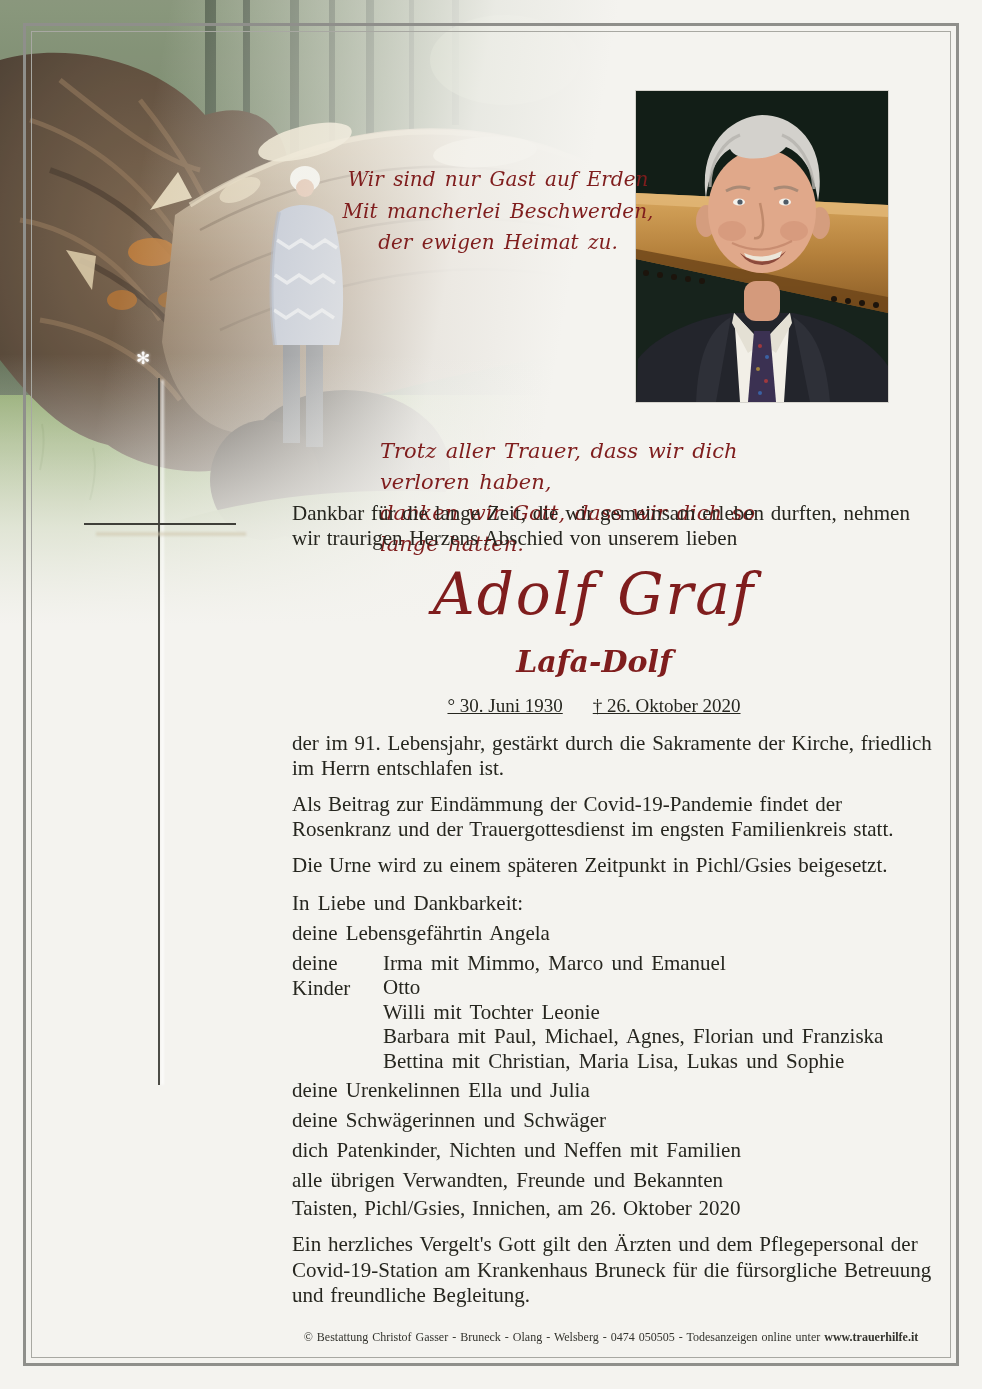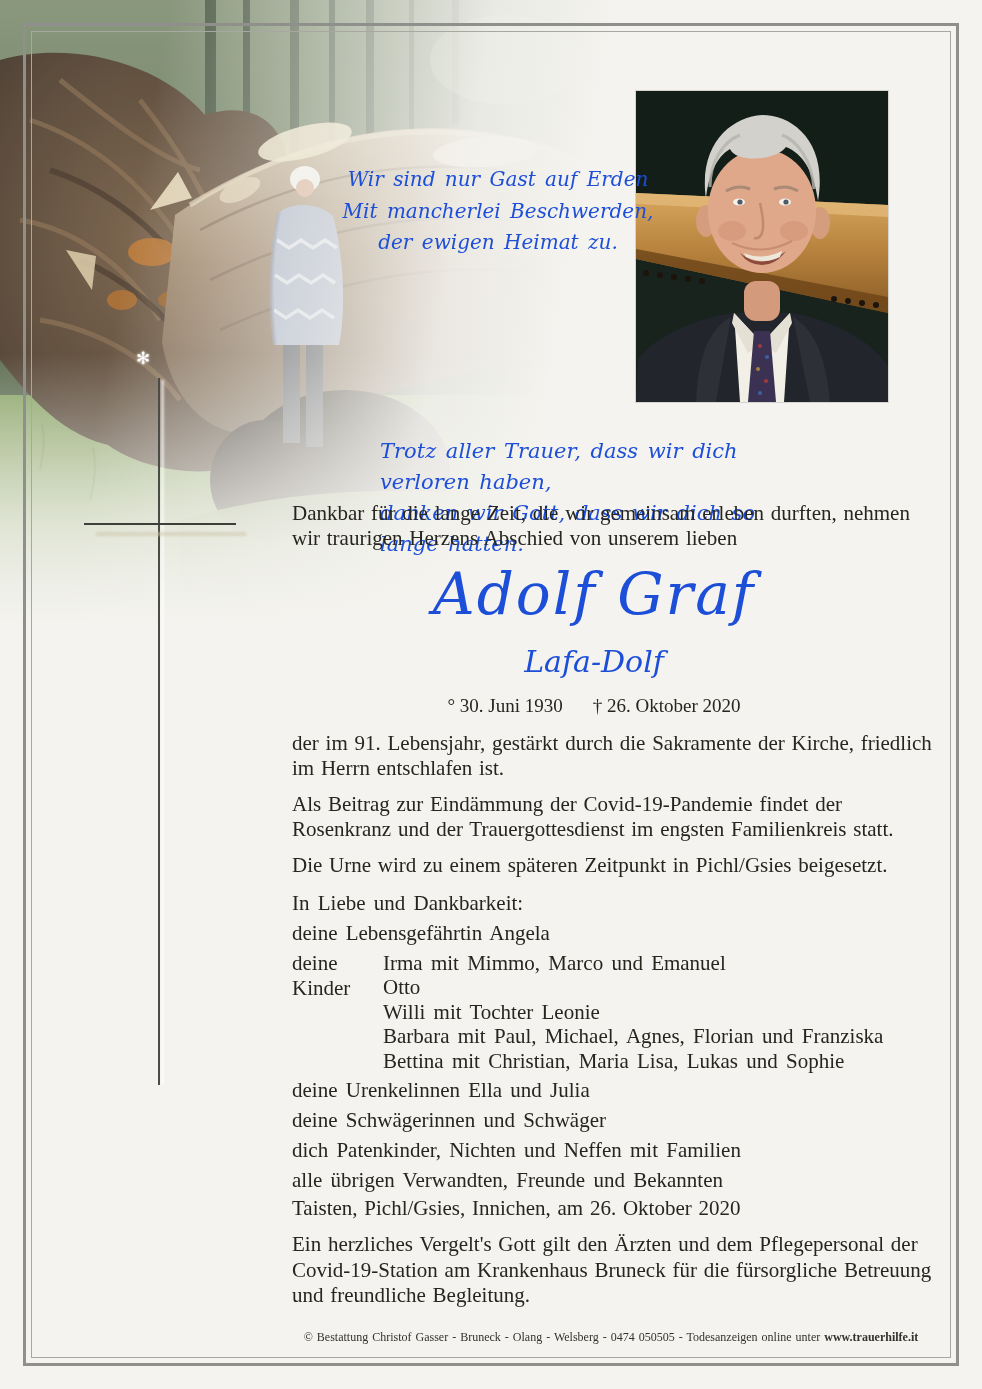--- a/index.html
+++ b/index.html
@@ -25,33 +25,33 @@
     box-shadow:0 0 0 1px rgba(120,115,105,.25);}
   .portrait svg{display:block;width:100%;height:100%;}
   
   .cross-v{position:absolute;left:158px;top:378px;width:2px;height:707px;background:#4c4c46;z-index:3;}
   .cross-v-glow{position:absolute;left:161px;top:380px;width:3px;height:705px;background:rgba(255,255,255,.65);filter:blur(1px);z-index:3;}
   .cross-h{position:absolute;left:84px;top:523px;width:152px;height:2px;background:#3f3f39;z-index:3;}
   .cross-h-glow{position:absolute;left:96px;top:532px;width:150px;height:4px;background:rgba(205,196,172,.55);filter:blur(1.2px);z-index:3;}
   .flower{position:absolute;left:136px;top:348px;z-index:3;color:rgba(255,255,255,.95);
     font-size:17px;text-shadow:0 0 3px rgba(255,255,255,.9);}
   
-  .script{font-family:"DejaVu Serif",serif;font-style:italic;color:#1d4ed8;}
+  .script{font-family:"DejaVu Serif",serif;font-style:italic;color:#7f1d1d;}
   .poem1{position:absolute;left:327px;top:164px;width:342px;text-align:center;z-index:4;
     font-size:20px;line-height:31.5px;word-spacing:3px;}
   .poem2{position:absolute;left:380px;top:436px;width:424px;text-align:left;z-index:4;
     font-size:21px;line-height:31px;word-spacing:3px;}
   .intro{position:absolute;left:292px;top:501px;width:648px;z-index:4;
     font-size:21px;line-height:25px;word-spacing:1.5px;}
   .name{position:absolute;left:294px;top:552px;width:600px;text-align:center;z-index:4;
     font-size:58px;line-height:84px;letter-spacing:2px;}
   .nickname{position:absolute;left:294px;top:642px;width:600px;text-align:center;z-index:4;
-    font-size:30px;line-height:40px;}
+    font-size:30px;line-height:40px;font-weight:bold;}
   .dates{position:absolute;left:294px;top:695px;width:600px;text-align:center;z-index:4;
-    font-size:19px;}
+    font-size:19px;text-decoration:underline;}
   .dates .birth{margin-right:30px;}
   .body-text{font-size:21px;line-height:25px;word-spacing:1.5px;}
   .paragraphs{position:absolute;left:292px;top:731px;width:652px;z-index:4;}
   .paragraphs .para{margin-bottom:11px;}
   .family{position:absolute;left:292px;top:891px;width:660px;z-index:4;word-spacing:3px;}
   .family .fam-line{margin-bottom:5px;}
   .kinder-row{display:flex;margin-bottom:5px;}
   .kinder-label{flex:0 0 91px;}
   .kinder-list .child{line-height:24.4px;}
   .place-date{position:absolute;left:292px;top:1196px;width:652px;z-index:4;}

